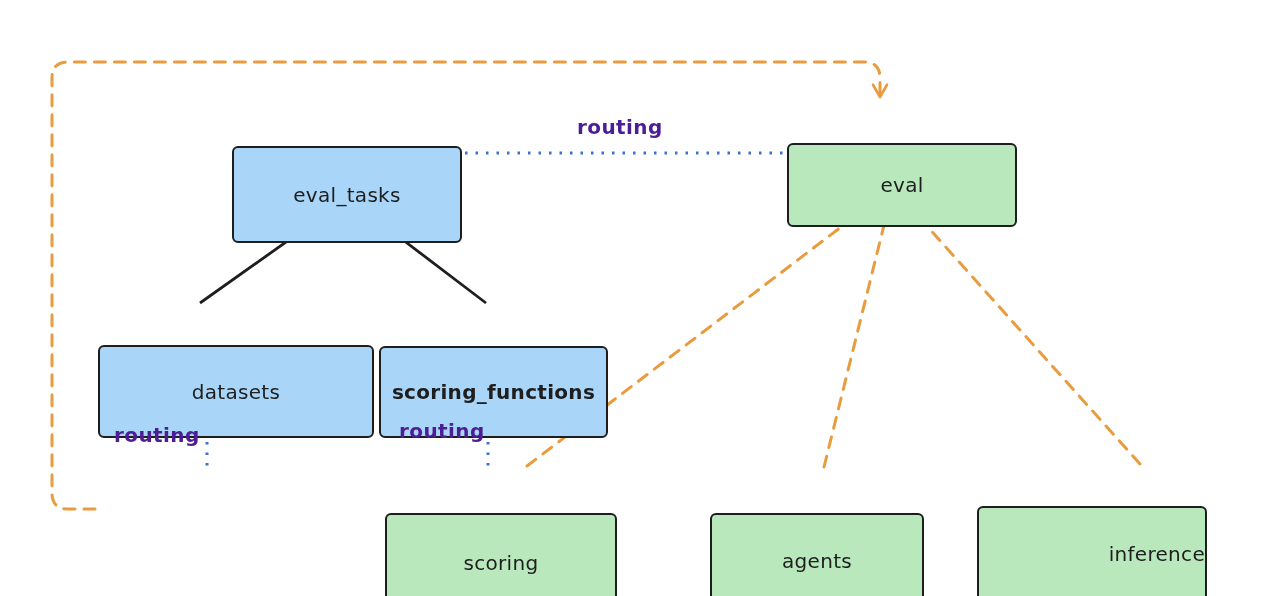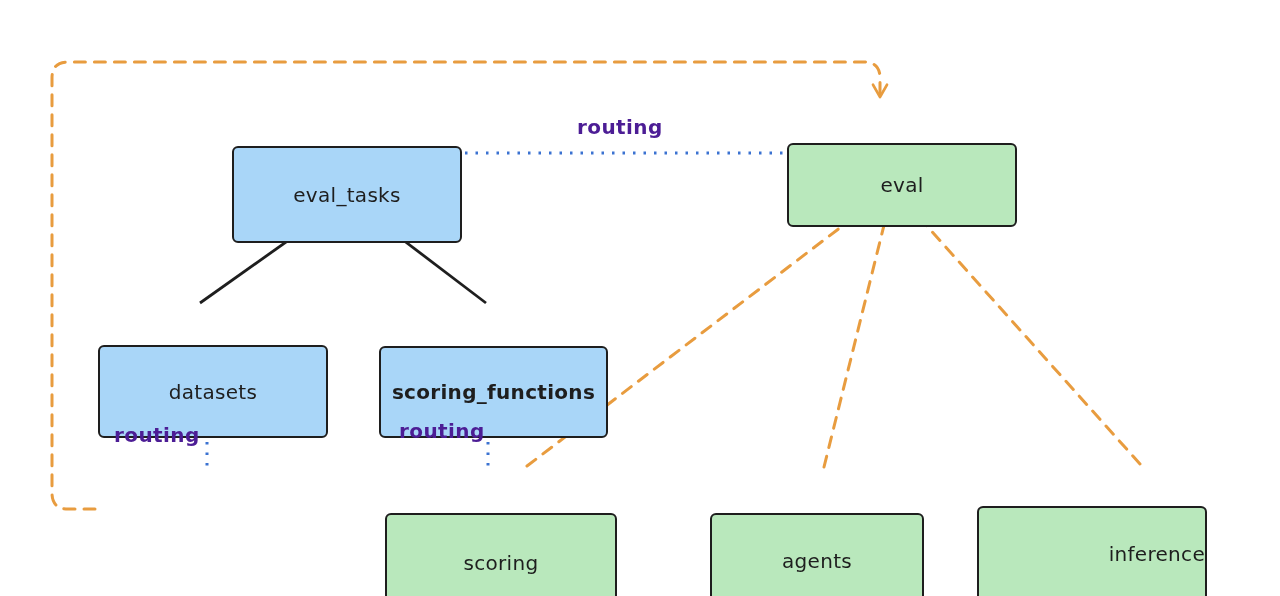--- a/index.html
+++ b/index.html
@@ -69,21 +69,21 @@
   </svg>
 
   <div class="node blue" style="left:232px; top:106px; width:230px; height:97px;">
     <span>eval_tasks</span>
   </div>
 
   <div class="node green" style="left:787px; top:103px; width:230px; height:84px;">
     <span>eval</span>
   </div>
 
-  <div class="node blue" style="left:98px; top:305px; width:230px; height:93px;">
+  <div class="node blue" style="left:98px; top:305px; width:276px; height:93px;">
     <span>datasets</span>
   </div>
 
   <div class="node blue" style="left:379px; top:306px; width:229px; height:92px;font-weight:bold;">
     <span>scoring_functions</span>
   </div>
 
 
   <div class="node green" style="left:385px; top:473px; width:232px; height:100px;">
     <span>scoring</span>

